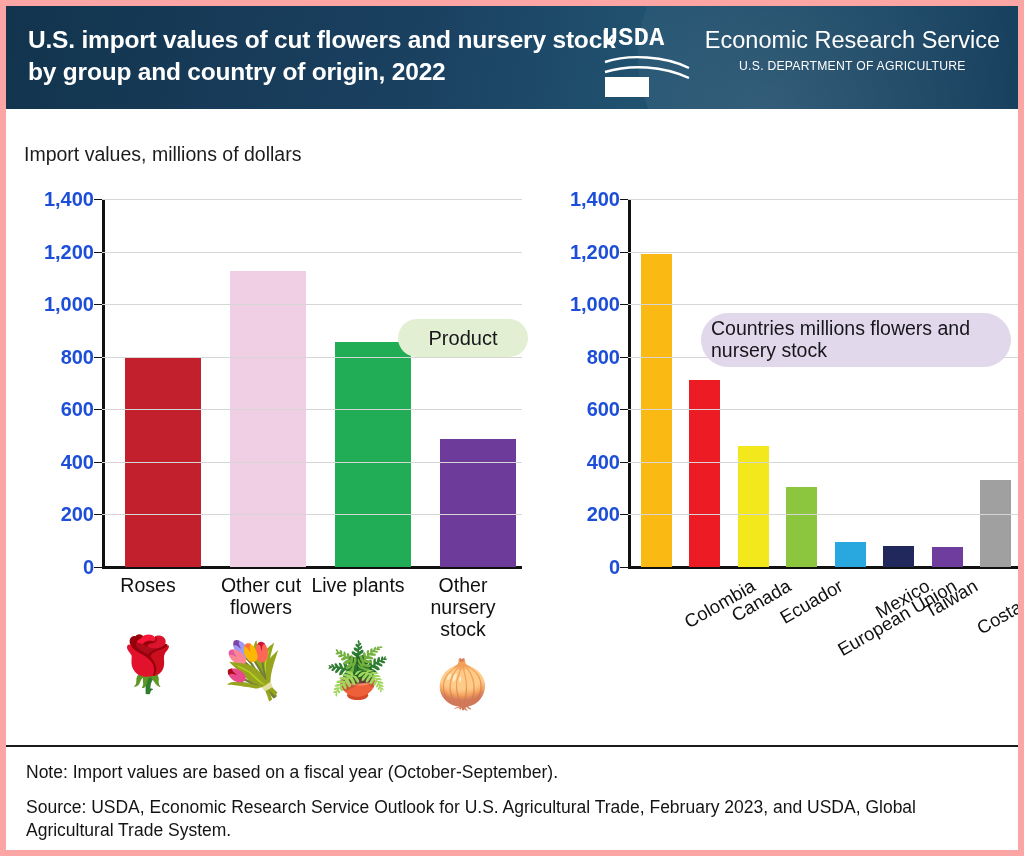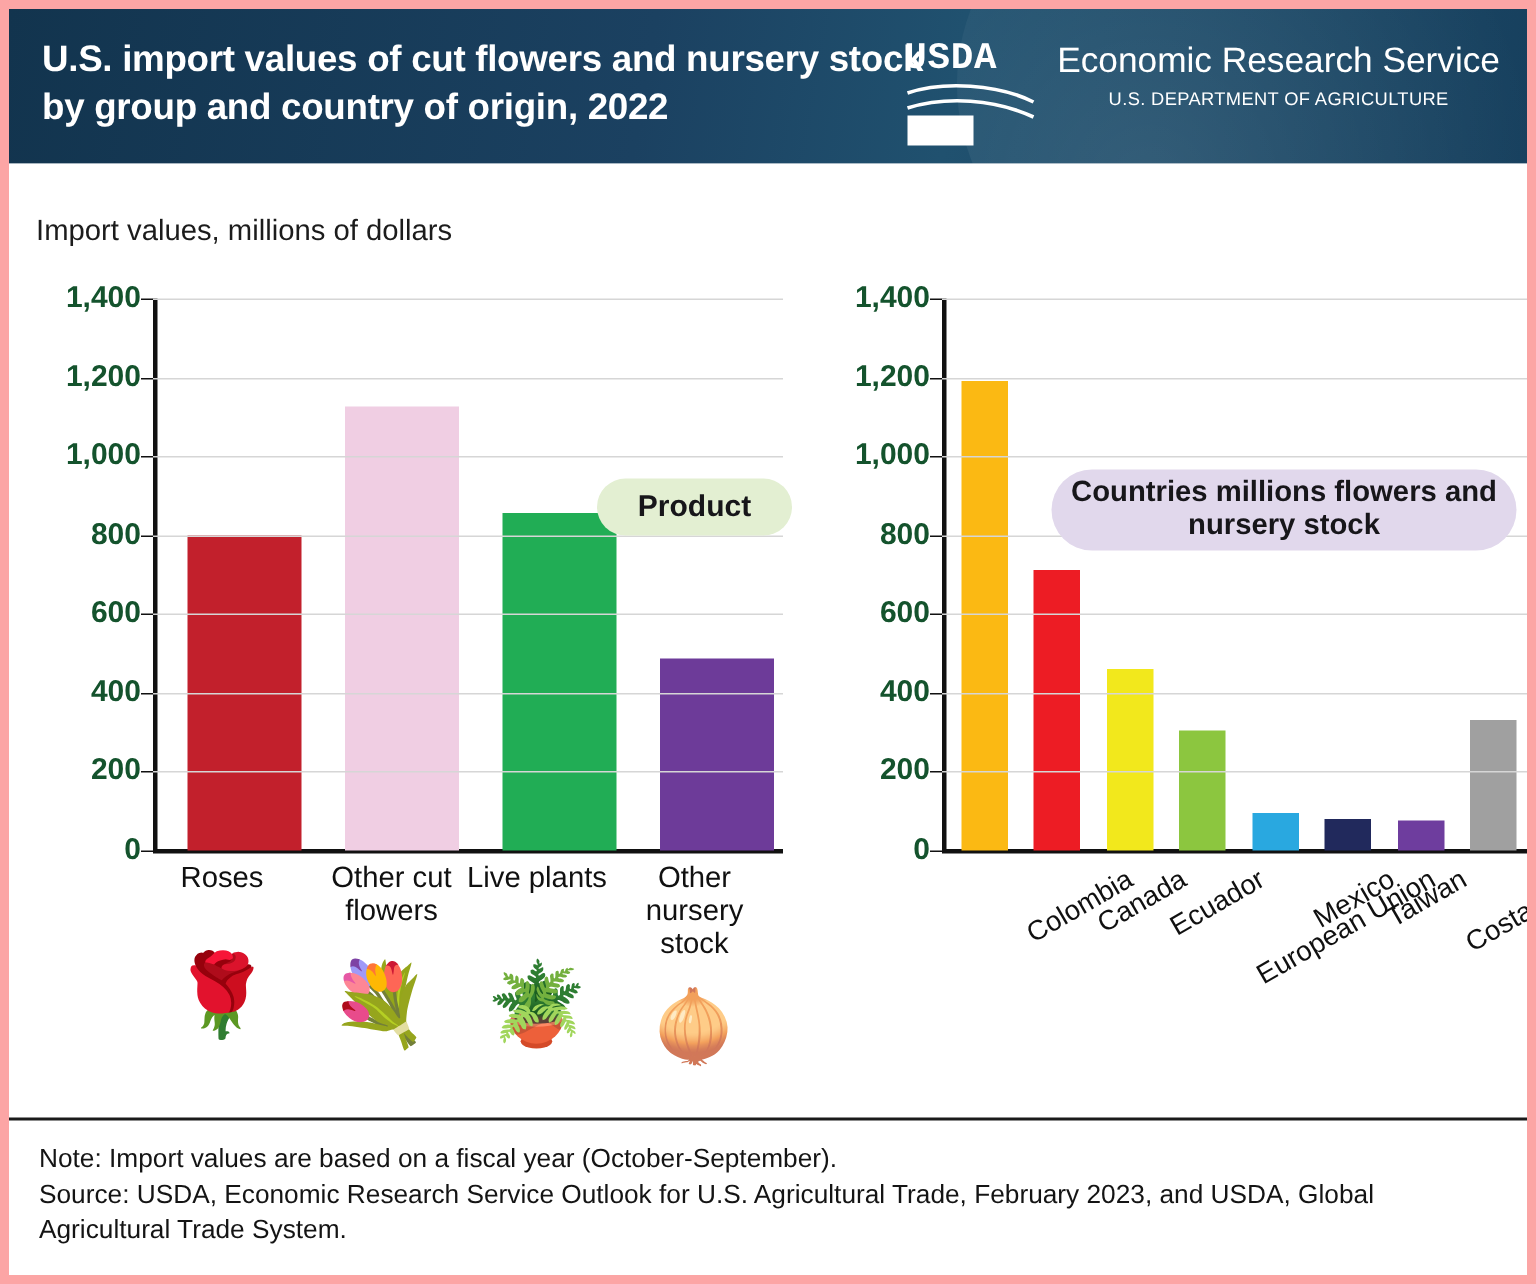--- a/index.html
+++ b/index.html
@@ -77,35 +77,35 @@
     position:absolute; left:0; top:0; bottom:0; width:3px; background:#111;
   }
   .axis-x {
     position:absolute; left:0; right:0; bottom:-2px; height:3px; background:#111;
   }
   .tick {
     position:absolute; left:-8px; width:8px; height:1px; background:#111;
   }
   .ylabel {
     position:absolute; right:0; transform:translateY(-50%);
-    font-size:20px; font-weight:bold; color:#14532d; text-align:right;
+    font-size:20px; font-weight:bold; color:#1d4ed8; text-align:right;
     white-space:nowrap;
   }
   .panel-left .ylab-col  { position:absolute; left:0;  top:90px; width:88px; height:368px; }
   .panel-right .ylab-col { position:absolute; left:0;  top:90px; width:102px; height:368px; }
 
   .bars { position:absolute; left:0; right:0; bottom:0; top:0; }
   .bar { position:absolute; bottom:0; }
 
   
   .pill {
     position:absolute;
     border-radius:40px;
     display:flex; align-items:center; justify-content:center;
-    text-align:center; color:#17161a;font-weight:bold;
+    color:#17161a;
   }
   .pill-product {
     left:392px; top:210px; width:130px; height:38px;
     background:#e3efd2; font-size:20px;
   }
   .pill-countries {
     left:695px; top:204px; width:310px; height:54px;
     background:#e1d8ec; font-size:19.5px; line-height:1.12;
     padding:0 10px;
   }
@@ -131,21 +131,21 @@
 
   
   .footer {
     position:absolute; left:0; right:0; bottom:0;
     height:105px;
     border-top:2px solid #1a1a1a;
     padding:14px 20px 0 20px;
     background:#fff;
   }
   .foot-line { font-size:17.5px; color:#141414; line-height:1.32; }
-  .foot-line + .foot-line { margin-top:1px; }
+  .foot-line + .foot-line { margin-top:12px; }
 </style>
 </head>
 <body>
 
 <div class="figure">
 
   <div class="header" style="background-color: rgb(27, 65, 97);">
     <div class="header-sheen"></div>
     <div class="header-title">U.S. import values of cut flowers and nursery stock by group and country of origin, 2022</div>
 

